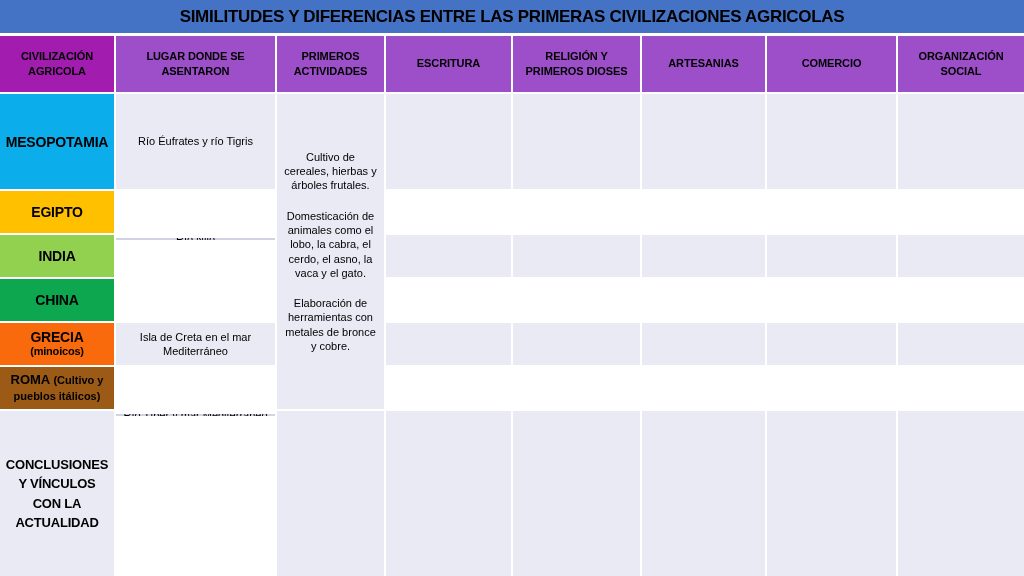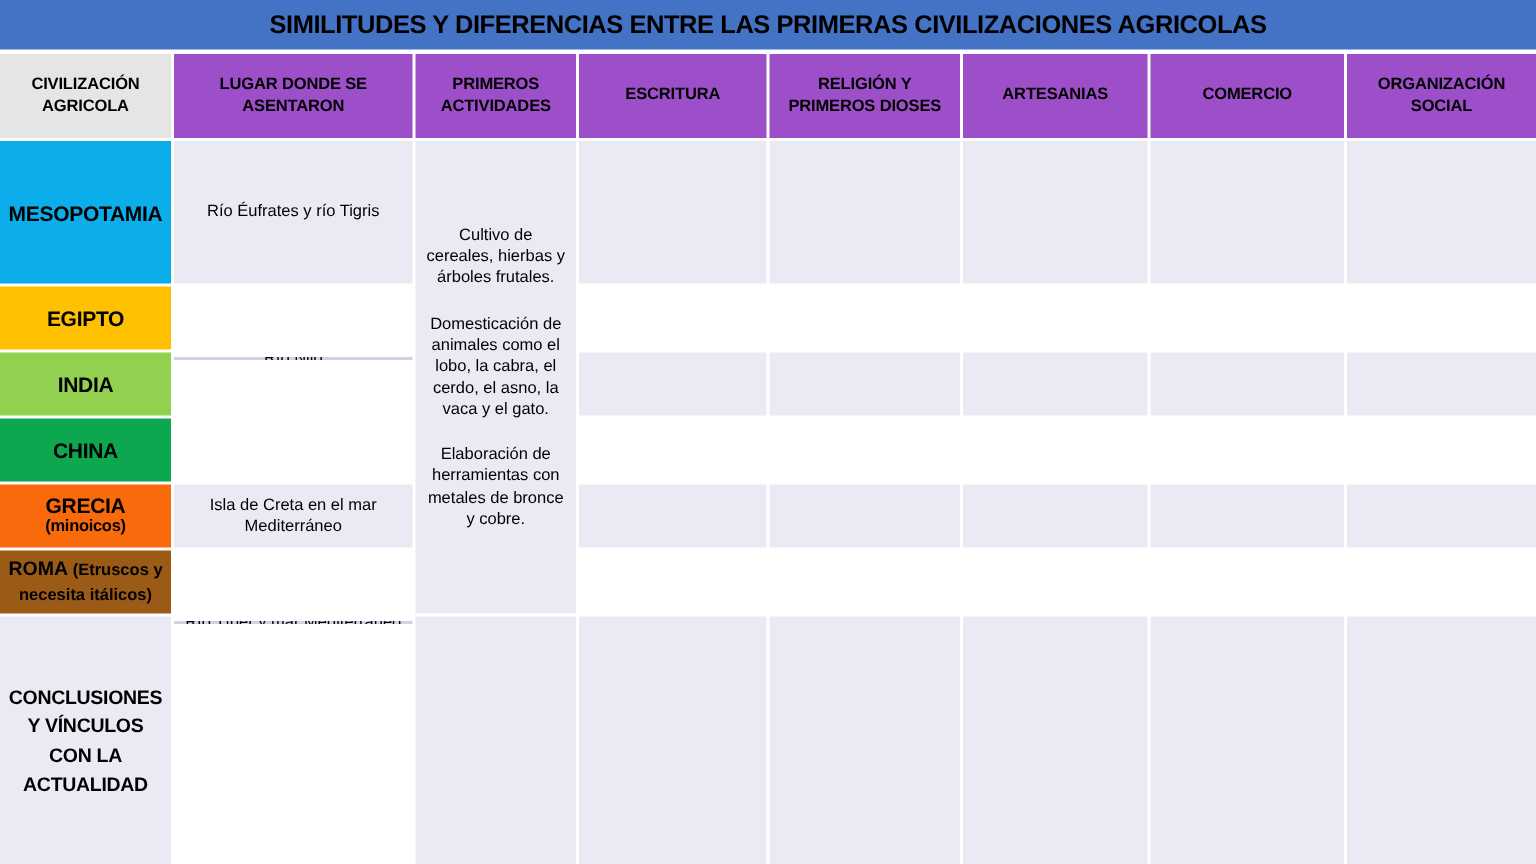--- a/index.html
+++ b/index.html
@@ -42,39 +42,39 @@
 <body>
 
 <div class="stage">
 
   <div class="title-bar" style="background-color: rgb(68, 114, 196); text-align: right;">
     <span class="title-text">SIMILITUDES Y DIFERENCIAS ENTRE LAS PRIMERAS CIVILIZACIONES AGRICOLAS</span>
   </div>
 
   <div class="grid">
 
-    <div class="cell th" style="grid-area: 1 / 1; background-color: #e5e5e5;">CIVILIZACIÓN AGRICOLA</div>
+    <div class="cell th" style="grid-area: 1 / 1; background-color: #a21caf;">CIVILIZACIÓN AGRICOLA</div>
     <div class="cell th" style="grid-area: 1 / 2; background-color: rgb(156, 79, 200);">LUGAR DONDE SE ASENTARON</div>
     <div class="cell th" style="grid-area: 1 / 3; background-color: rgb(156, 79, 200);">PRIMEROS ACTIVIDADES</div>
     <div class="cell th" style="grid-area: 1 / 4; background-color: rgb(156, 79, 200);">ESCRITURA</div>
     <div class="cell th" style="grid-area: 1 / 5; background-color: rgb(156, 79, 200);">RELIGIÓN Y PRIMEROS DIOSES</div>
     <div class="cell th" style="grid-area: 1 / 6; background-color: rgb(156, 79, 200);">ARTESANIAS</div>
     <div class="cell th" style="grid-area: 1 / 7; background-color: rgb(156, 79, 200);">COMERCIO</div>
     <div class="cell th" style="grid-area: 1 / 8; background-color: rgb(156, 79, 200);">ORGANIZACIÓN SOCIAL</div>
 
     <div class="cell civ" style="grid-area: 2 / 1; background-color: rgb(11, 174, 234);">MESOPOTAMIA</div>
     <div class="cell civ" style="grid-area: 3 / 1; background-color: rgb(255, 192, 0);">EGIPTO</div>
     <div class="cell civ" style="grid-area: 4 / 1; background-color: rgb(146, 208, 80);">INDIA</div>
     <div class="cell civ" style="grid-area: 5 / 1; background-color: rgb(13, 167, 80);">CHINA</div>
     <div class="cell civ" style="grid-area: 6 / 1; background-color: rgb(249, 106, 13);">
       <span>GRECIA</span>
       <span class="civ-note">(minoicos)</span>
     </div>
     <div class="cell civ-wrap" style="grid-area: 7 / 1; background-color: rgb(155, 91, 23);">
-      <span><span>ROMA</span> <span class="civ-note-inline">(Etruscos y necesita itálicos)</span></span>
+      <span><span>ROMA</span> <span class="civ-note-inline">(Cultivo y pueblos itálicos)</span></span>
     </div>
 
     <div class="cell place light" style="grid-area:2/2">Río Éufrates y río Tigris</div>
     <div class="cell place dark" style="grid-area:3/2">Río Nilo</div>
     <div class="cell place dark" style="grid-area:5/2">Río Amarillo y Río Yang Tse</div>
     <div class="cell place light" style="grid-area:6/2">Isla de Creta en el mar Mediterráneo</div>
     <div class="cell place dark" style="grid-area:7/2">Río Tíber y mar Mediterráneo</div>
 
     <div class="cell activities light" style="grid-area:2/3/8/4">
       <div class="p">Cultivo de cereales, hierbas y árboles frutales.</div>

